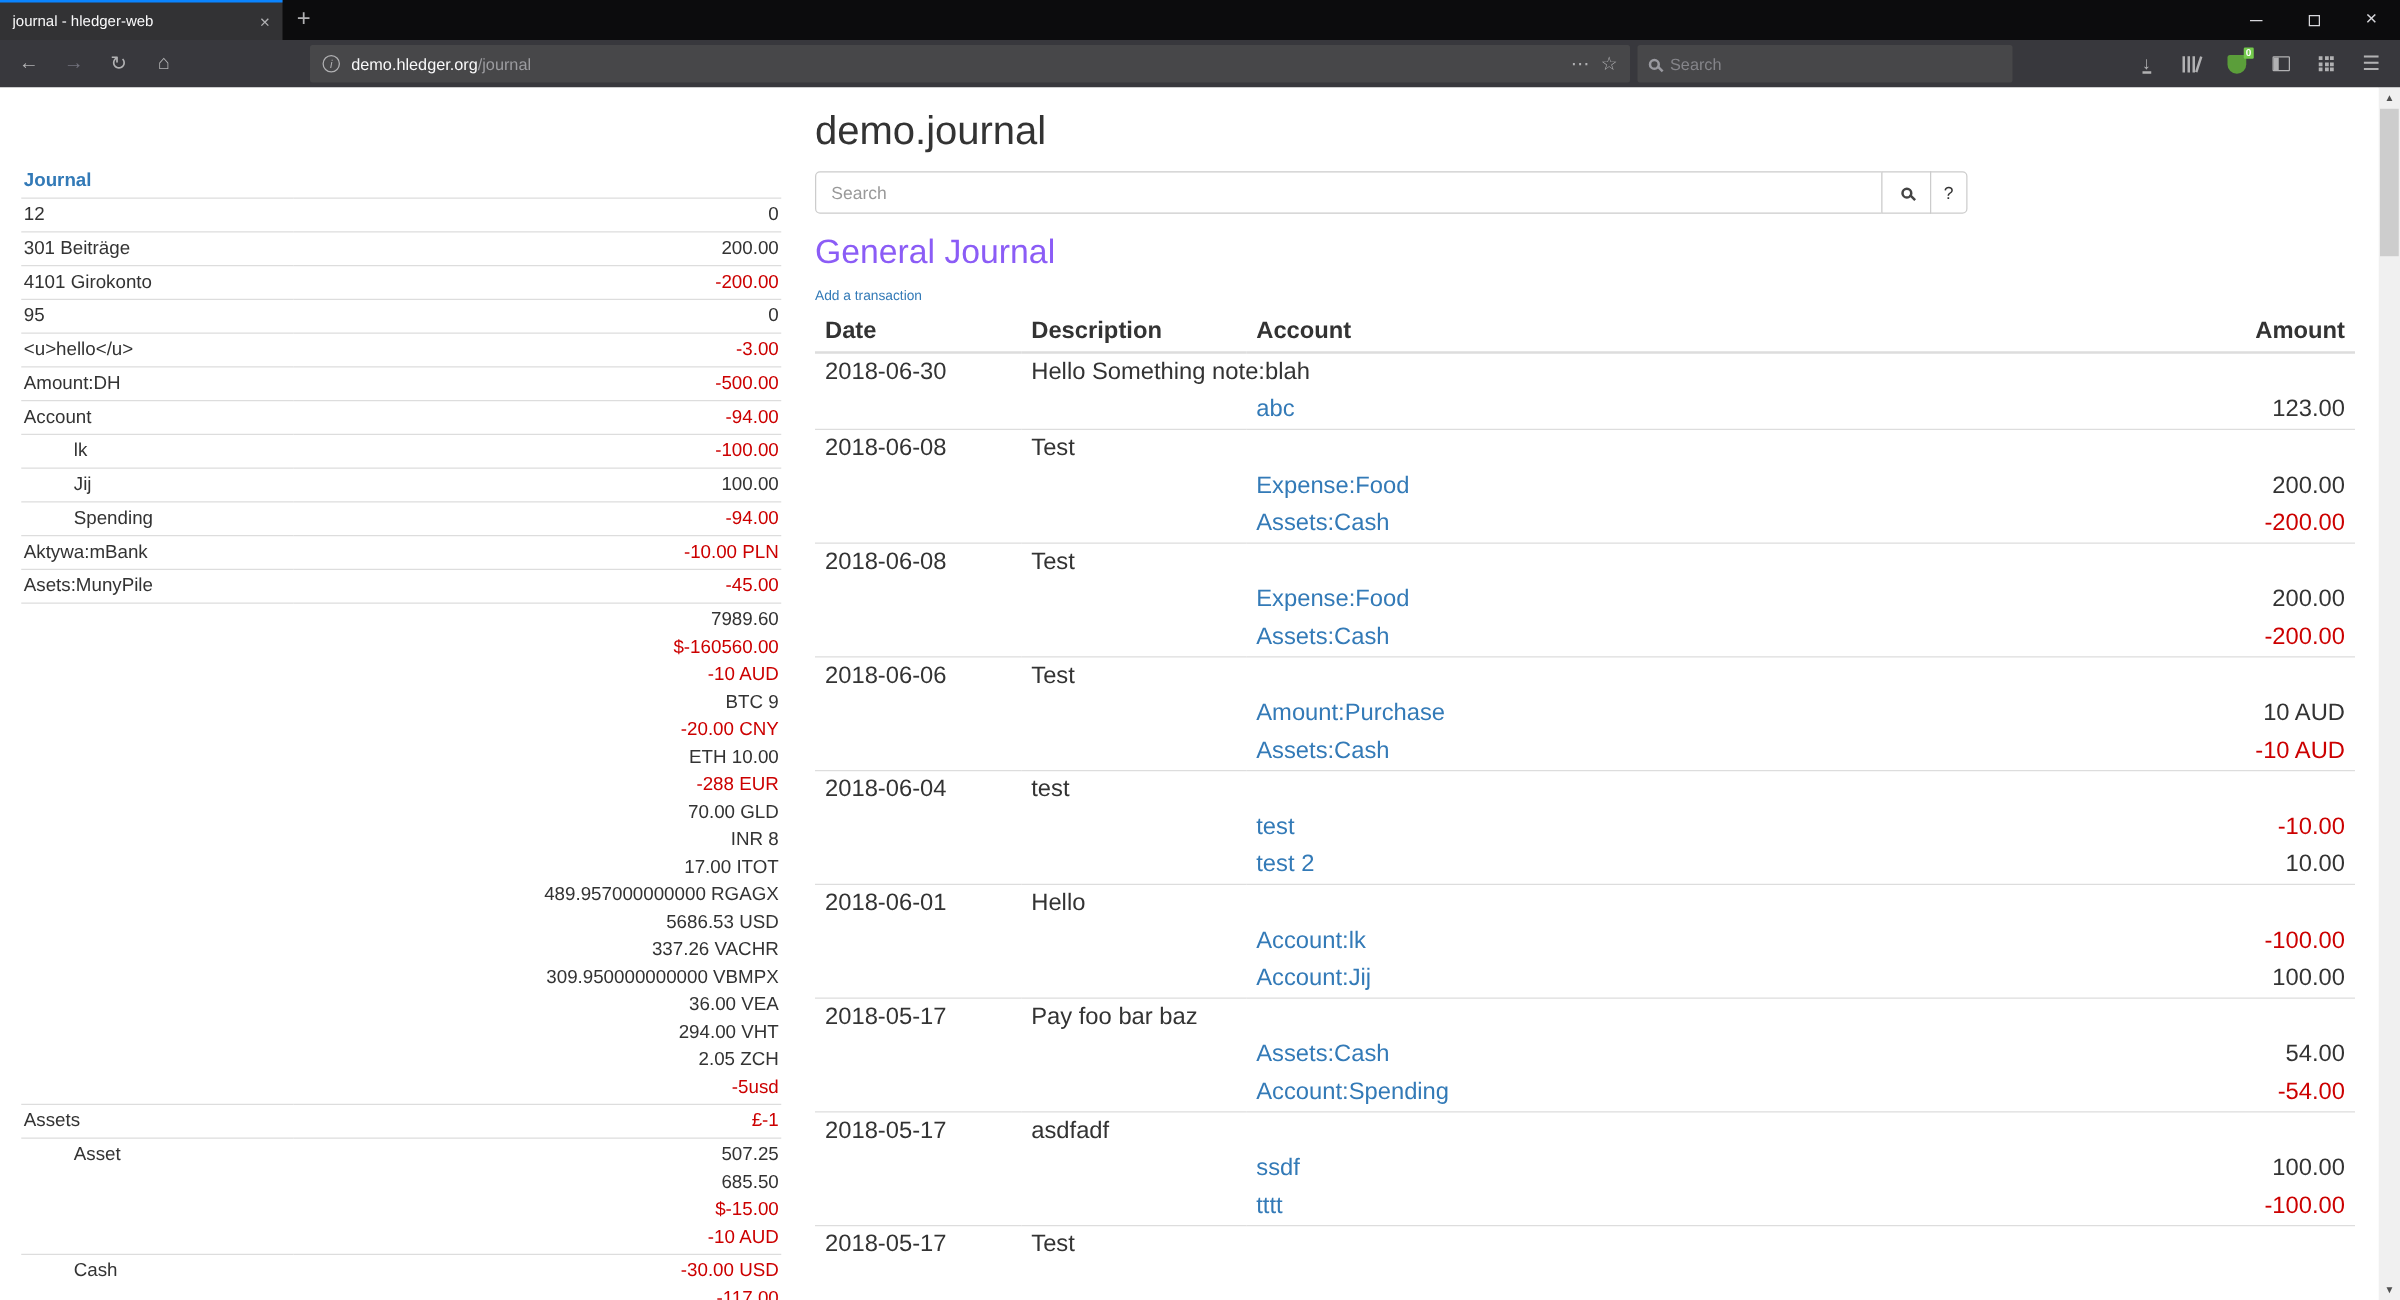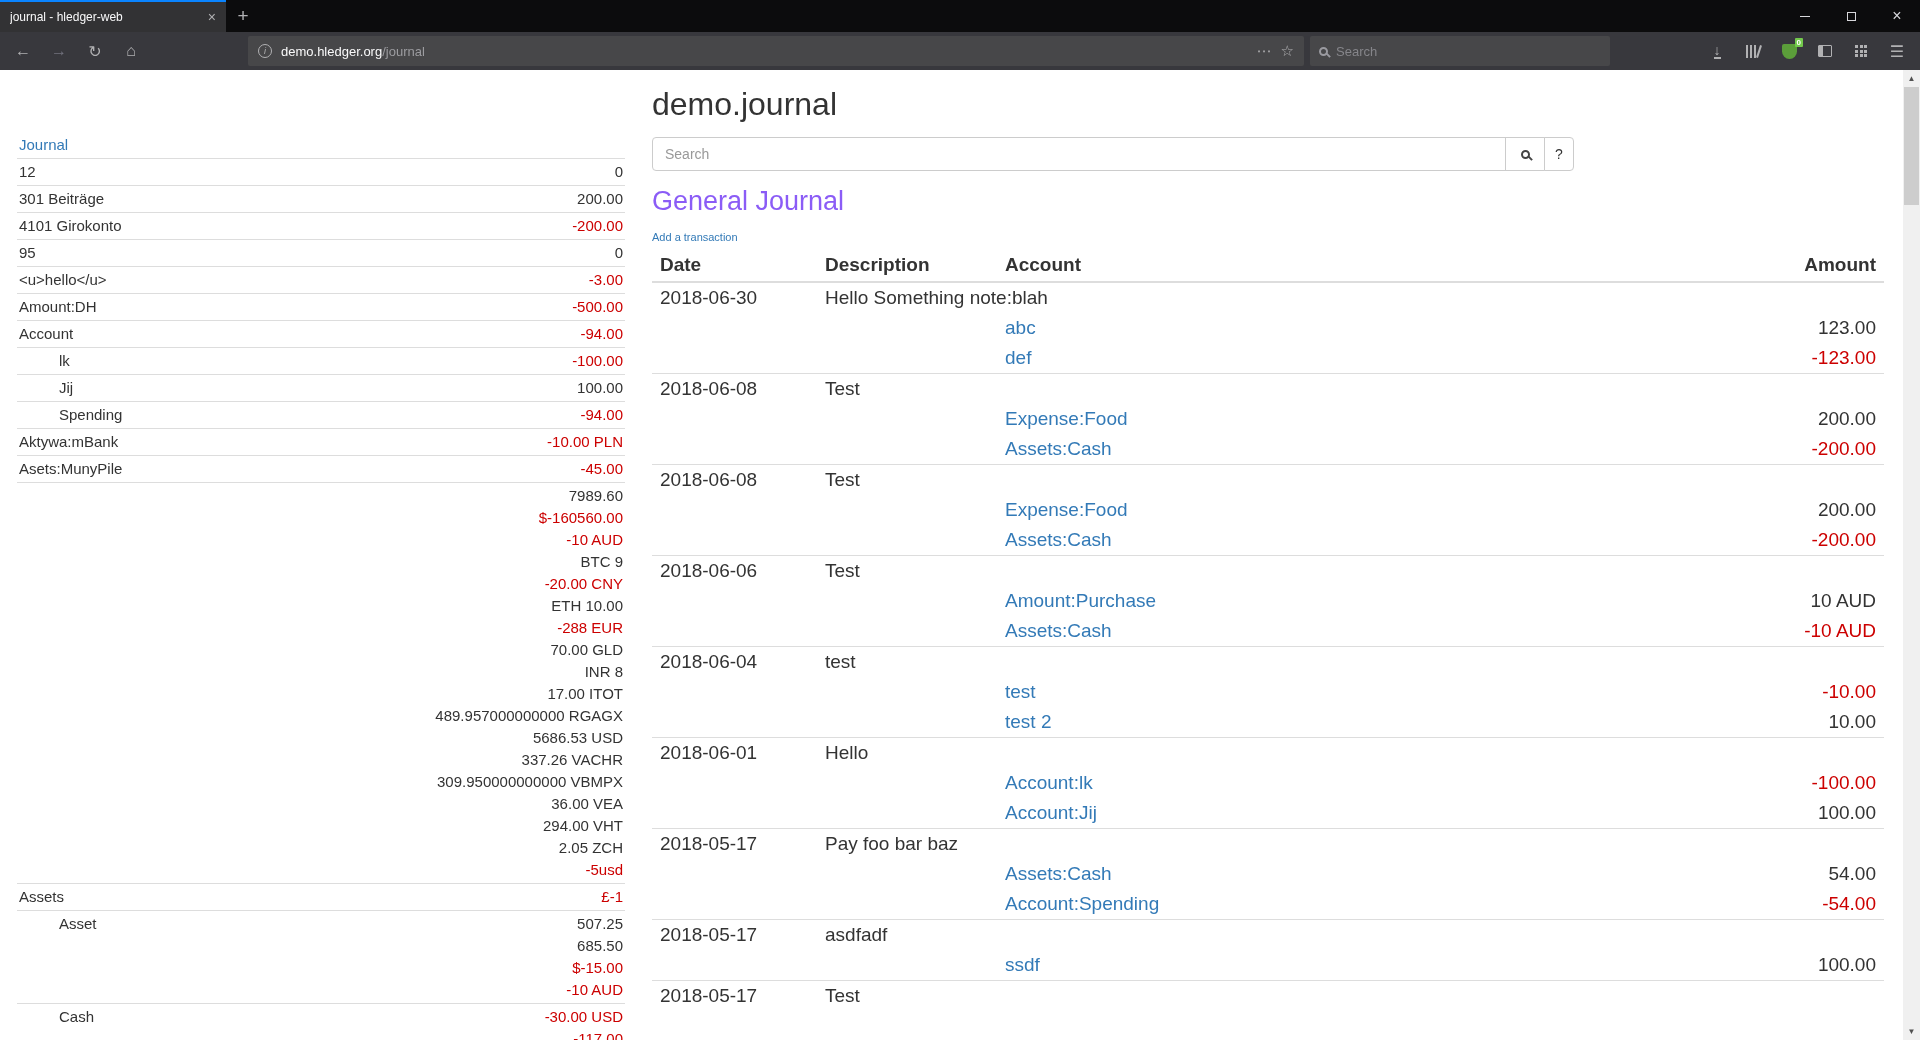--- a/index.html
+++ b/index.html
@@ -58,21 +58,21 @@
   .vscroll .thumb { position:absolute; top:17px; left:1px; right:1px; height:118px; background:#cdcdcd; }
 
   
   .page { position:absolute; top:70px; left:0; right:17px; bottom:0; background:#fff;
           overflow:hidden; color:#333; }
 
   .sidebar { position:absolute; left:17px; top:62px; width:608px; }
   .sidebar-table { width:100%; border-collapse:collapse; font-size:15px; }
   .sidebar-table td { padding:2px 2px; vertical-align:top; line-height:22px; }
   .journal-cell { border-top:none !important; }
-  .journal-link { color:#337ab7; font-weight:normal; text-decoration:none; }
+  .journal-link { color:#337ab7; font-weight:bold; text-decoration:none; }
   .acct-row td { border-top:1px solid #ddd; }
   .acct-name { padding-left:23px; color:#333; cursor:pointer; }
   .acct-name.ind1 { padding-left:42px; }
   .acct-bal { text-align:right; padding-right:8px; white-space:nowrap; }
   .amt { line-height:22px; }
   .neg { color:#cc0000; }
 
   .main { position:absolute; left:652px; top:0; width:1232px; }
   .main h1 { font-size:32px; font-weight:500; margin:16px 0 14px; color:#333; }
   .search-row { display:flex; align-items:stretch; }
@@ -341,26 +341,20 @@
             <td class="txn-date">2018-06-30</td>
             <td class="txn-desc" colspan="2">Hello Something note:blah</td>
             <td class="txn-amt"></td>
           </tr>
           <tr class="posting">
             <td></td>
             <td></td>
             <td class="post-acct"><a class="acct-link" href="#">abc</a></td>
             <td class="post-amt">123.00</td>
           </tr>
-          <tr class="posting">
-            <td></td>
-            <td></td>
-            <td class="post-acct"><a class="acct-link" href="#">def</a></td>
-            <td class="post-amt neg">-123.00</td>
-          </tr>
           <tr class="txn-title">
             <td class="txn-date">2018-06-08</td>
             <td class="txn-desc" colspan="2">Test</td>
             <td class="txn-amt"></td>
           </tr>
           <tr class="posting">
             <td></td>
             <td></td>
             <td class="post-acct"><a class="acct-link" href="#">Expense:Food</a></td>
             <td class="post-amt">200.00</td>
@@ -459,20 +453,26 @@
           <tr class="txn-title">
             <td class="txn-date">2018-05-17</td>
             <td class="txn-desc" colspan="2">asdfadf</td>
             <td class="txn-amt"></td>
           </tr>
           <tr class="posting">
             <td></td>
             <td></td>
             <td class="post-acct"><a class="acct-link" href="#">ssdf</a></td>
             <td class="post-amt">100.00</td>
+          </tr>
+          <tr class="posting">
+            <td></td>
+            <td></td>
+            <td class="post-acct"><a class="acct-link" href="#">tttt</a></td>
+            <td class="post-amt neg">-100.00</td>
           </tr>
           <tr class="txn-title">
             <td class="txn-date">2018-05-17</td>
             <td class="txn-desc" colspan="2">Test</td>
             <td class="txn-amt"></td>
           </tr>
         </tbody>
     </table>
   </div>
 </div>

